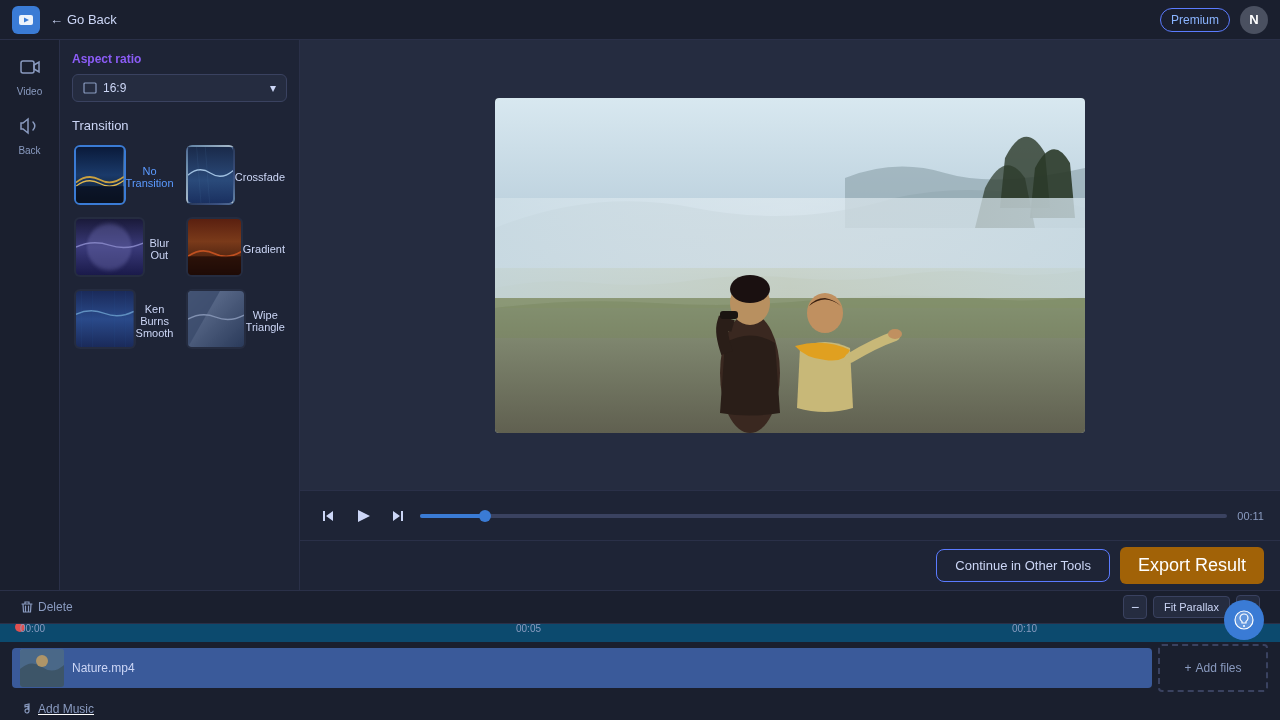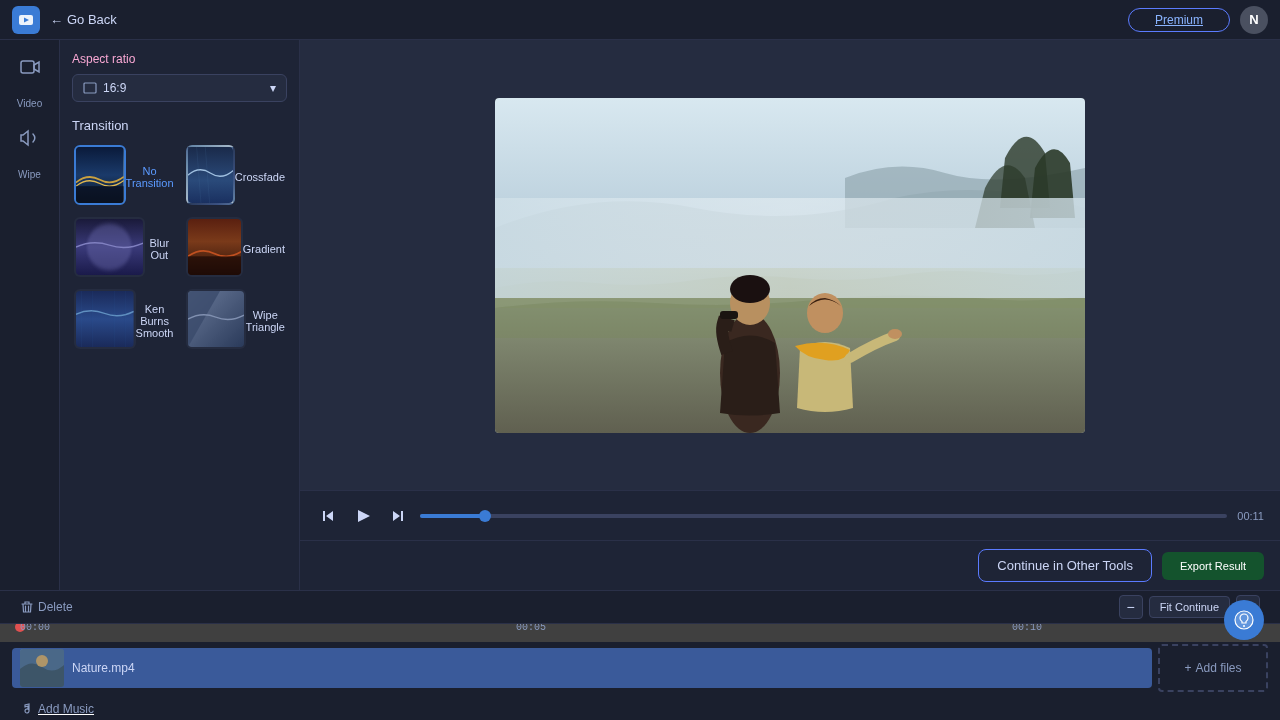--- a/index.html
+++ b/index.html
@@ -47,25 +47,24 @@
     .topbar-right {
       margin-left: auto;
       display: flex;
       align-items: center;
       gap: 10px;
     }
     .premium-btn {
       background: transparent;
       border: 1.5px solid #5b7bff;
       color: #8ab4ff;
-      padding: 4px 26px;
+      padding: 4px 10px;
       border-radius: 14px;
       font-size: 12px;
       cursor: pointer;
-      text-decoration: underline;
     }
     .avatar {
       width: 28px;
       height: 28px;
       border-radius: 50%;
       background: #4a5060;
       display: flex;
       align-items: center;
       justify-content: center;
       font-size: 13px;
@@ -87,21 +86,21 @@
       flex-direction: column;
       align-items: center;
       padding-top: 10px;
       gap: 6px;
       border-right: 1px solid #2a3048;
     }
     .icon-nav-item {
       display: flex;
       flex-direction: column;
       align-items: center;
-      gap: 15px;
+      gap: 3px;
       padding: 6px 4px;
       cursor: pointer;
       border-radius: 6px;
       width: 50px;
     }
     .icon-nav-item .nav-icon {
       font-size: 20px;
       color: #8a9bc0;
     }
     .icon-nav-item .nav-label {
@@ -112,23 +111,23 @@
     
     .sidebar {
       width: 240px;
       background: #1e2436;
       padding: 12px;
       overflow-y: auto;
       border-right: 1px solid #2a3048;
     }
     .sidebar-section-title {
       font-size: 12px;
-      color: #f9a8d4;
+      color: #8b5cf6;
       margin-bottom: 8px;
-      font-weight: 400;
+      font-weight: 700;
     }
     .aspect-ratio-select {
       width: 100%;
       background: #252c40;
       border: 1px solid #3a4260;
       color: #ccd6f6;
       padding: 6px 10px;
       border-radius: 6px;
       font-size: 12px;
       display: flex;
@@ -275,26 +274,26 @@
     .continue-btn {
       background: transparent;
       border: 1.5px solid #5b7bff;
       color: #ccd6f6;
       padding: 8px 18px;
       border-radius: 8px;
       font-size: 13px;
       cursor: pointer;
     }
     .export-btn {
-      background: #14532d;
+      background: #a16207;
       border: none;
       color: #fff;
       padding: 8px 18px;
       border-radius: 6px;
-      font-size: 11px;
+      font-size: 18px;
       cursor: pointer;
       font-weight: 500;
     }
 
     
     .timeline-section {
       height: 130px;
       background: #1a1f2e;
       border-top: 1px solid #2a3048;
       display: flex;
@@ -341,27 +340,26 @@
       background: #252c40;
       border: 1px solid #3a4260;
       color: #ccd6f6;
       padding: 4px 10px;
       border-radius: 4px;
       font-size: 11px;
       cursor: pointer;
     }
     .timeline-ruler {
       height: 20px;
-      background: #404040;
-      display: flex;
-      align-items: flex-end;
+      background: #0c4a6e;
+      display: flex;
+      align-items: center;
       padding: 0 20px;
       position: relative;
       overflow: hidden;
-      font-family: Liberation Mono, monospace;
     }
     .timeline-tracks {
       flex: 1;
       padding: 0 12px;
       display: flex;
       flex-direction: column;
       gap: 4px;
     }
     .video-track-row {
       display: flex;
@@ -478,21 +476,21 @@
       </span>
       <span class="nav-label">Video</span>
     </div>
     <div class="icon-nav-item">
       <span class="nav-icon">
         <svg width="22" height="22" viewBox="0 0 22 22" fill="none">
           <path d="M9 4l-5 4H2v6h2l5 4V4z" stroke="#8a9bc0" stroke-width="1.5" fill="none"></path>
           <path d="M14 7c1.1 1.1 1.8 2.5 1.8 4s-.7 2.9-1.8 4" stroke="#8a9bc0" stroke-width="1.5" stroke-linecap="round"></path>
         </svg>
       </span>
-      <span class="nav-label">Wipe</span>
+      <span class="nav-label">Back</span>
     </div>
   </div>
 
   <div class="sidebar">
     <div class="sidebar-section-title">Aspect ratio</div>
     <div class="aspect-ratio-select">
       <span style="display:flex;align-items:center;gap:6px;">
         <svg width="14" height="14" viewBox="0 0 14 14" fill="none">
           <rect x="1" y="2" width="12" height="10" rx="1" stroke="#8a9bc0" stroke-width="1.2"></rect>
         </svg>
@@ -726,21 +724,21 @@
 <div class="timeline-section">
   <div class="timeline-toolbar">
     <button class="delete-btn">
       <svg width="14" height="14" viewBox="0 0 14 14" fill="none">
         <path d="M2 4h10M5 4V2h4v2M5.5 6v5M8.5 6v5M3 4l.5 8h7L11 4" stroke="#8a9bc0" stroke-width="1.2" stroke-linecap="round"></path>
       </svg>
       <span>Delete</span>
     </button>
     <div class="zoom-controls">
       <button class="zoom-btn">−</button>
-      <button class="fit-btn">Fit Continue</button>
+      <button class="fit-btn">Fit Parallax</button>
       <button class="zoom-btn">+</button>
     </div>
   </div>
 
   <div class="timeline-ruler" style="position:relative;">
     <div class="playhead-dot"></div>
     <div style="width:100%;position:relative;height:20px;">
       <span style="position:absolute;left:0;font-size:10px;color:#8a9bc0;">00:00</span>
       <span style="position:absolute;left:40%;font-size:10px;color:#8a9bc0;">00:05</span>
       <span style="position:absolute;left:80%;font-size:10px;color:#8a9bc0;">00:10</span>

